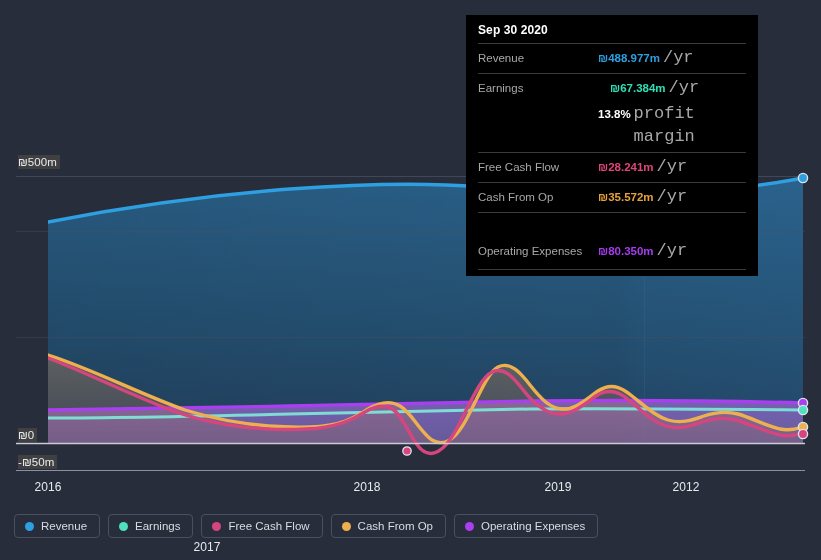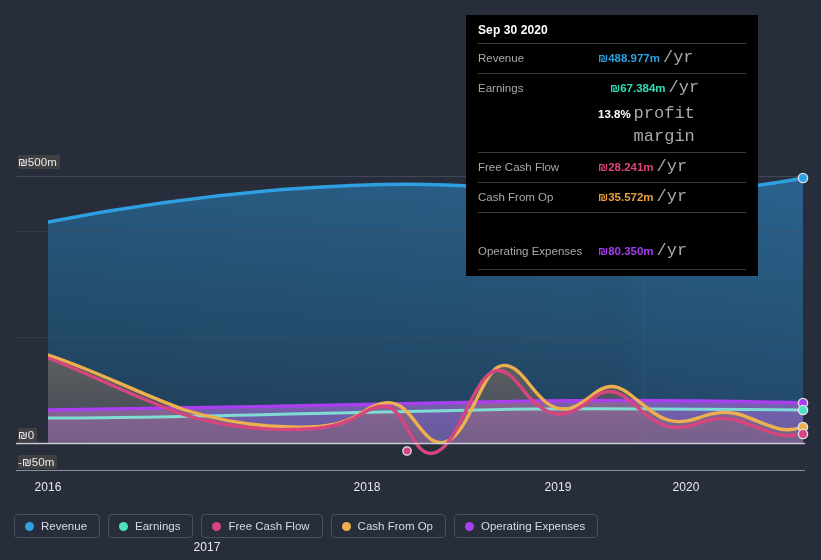--- a/index.html
+++ b/index.html
@@ -294,21 +294,21 @@
   </svg>
 
   <div class="y-label" style="left:18px; top:155px;">₪500m</div>
   <div class="y-label" style="left:18px; top:428px;">₪0</div>
   <div class="y-label" style="left:18px; top:455px;">-₪50m</div>
 
   <div class="x-label" style="left:48px; top:480px;">2016</div>
   <div class="x-label" style="left:207px; top:500px;margin-top:40px;">2017</div>
   <div class="x-label" style="left:367px; top:480px;">2018</div>
   <div class="x-label" style="left:526px; top:480px;margin-left:32px;">2019</div>
-  <div class="x-label" style="left:686px; top:480px;">2020</div>
+  <div class="x-label" style="left:686px; top:480px;">2012</div>
 
   <div class="tooltip">
     <div class="tt-title">Sep 30 2020</div>
 
     <div class="tt-row">
       <span class="tt-label">Revenue</span>
       <span class="tt-value" style="color:#2e9fe0;">₪488.977m</span>
       <span class="tt-unit">/yr</span>
     </div>
 

